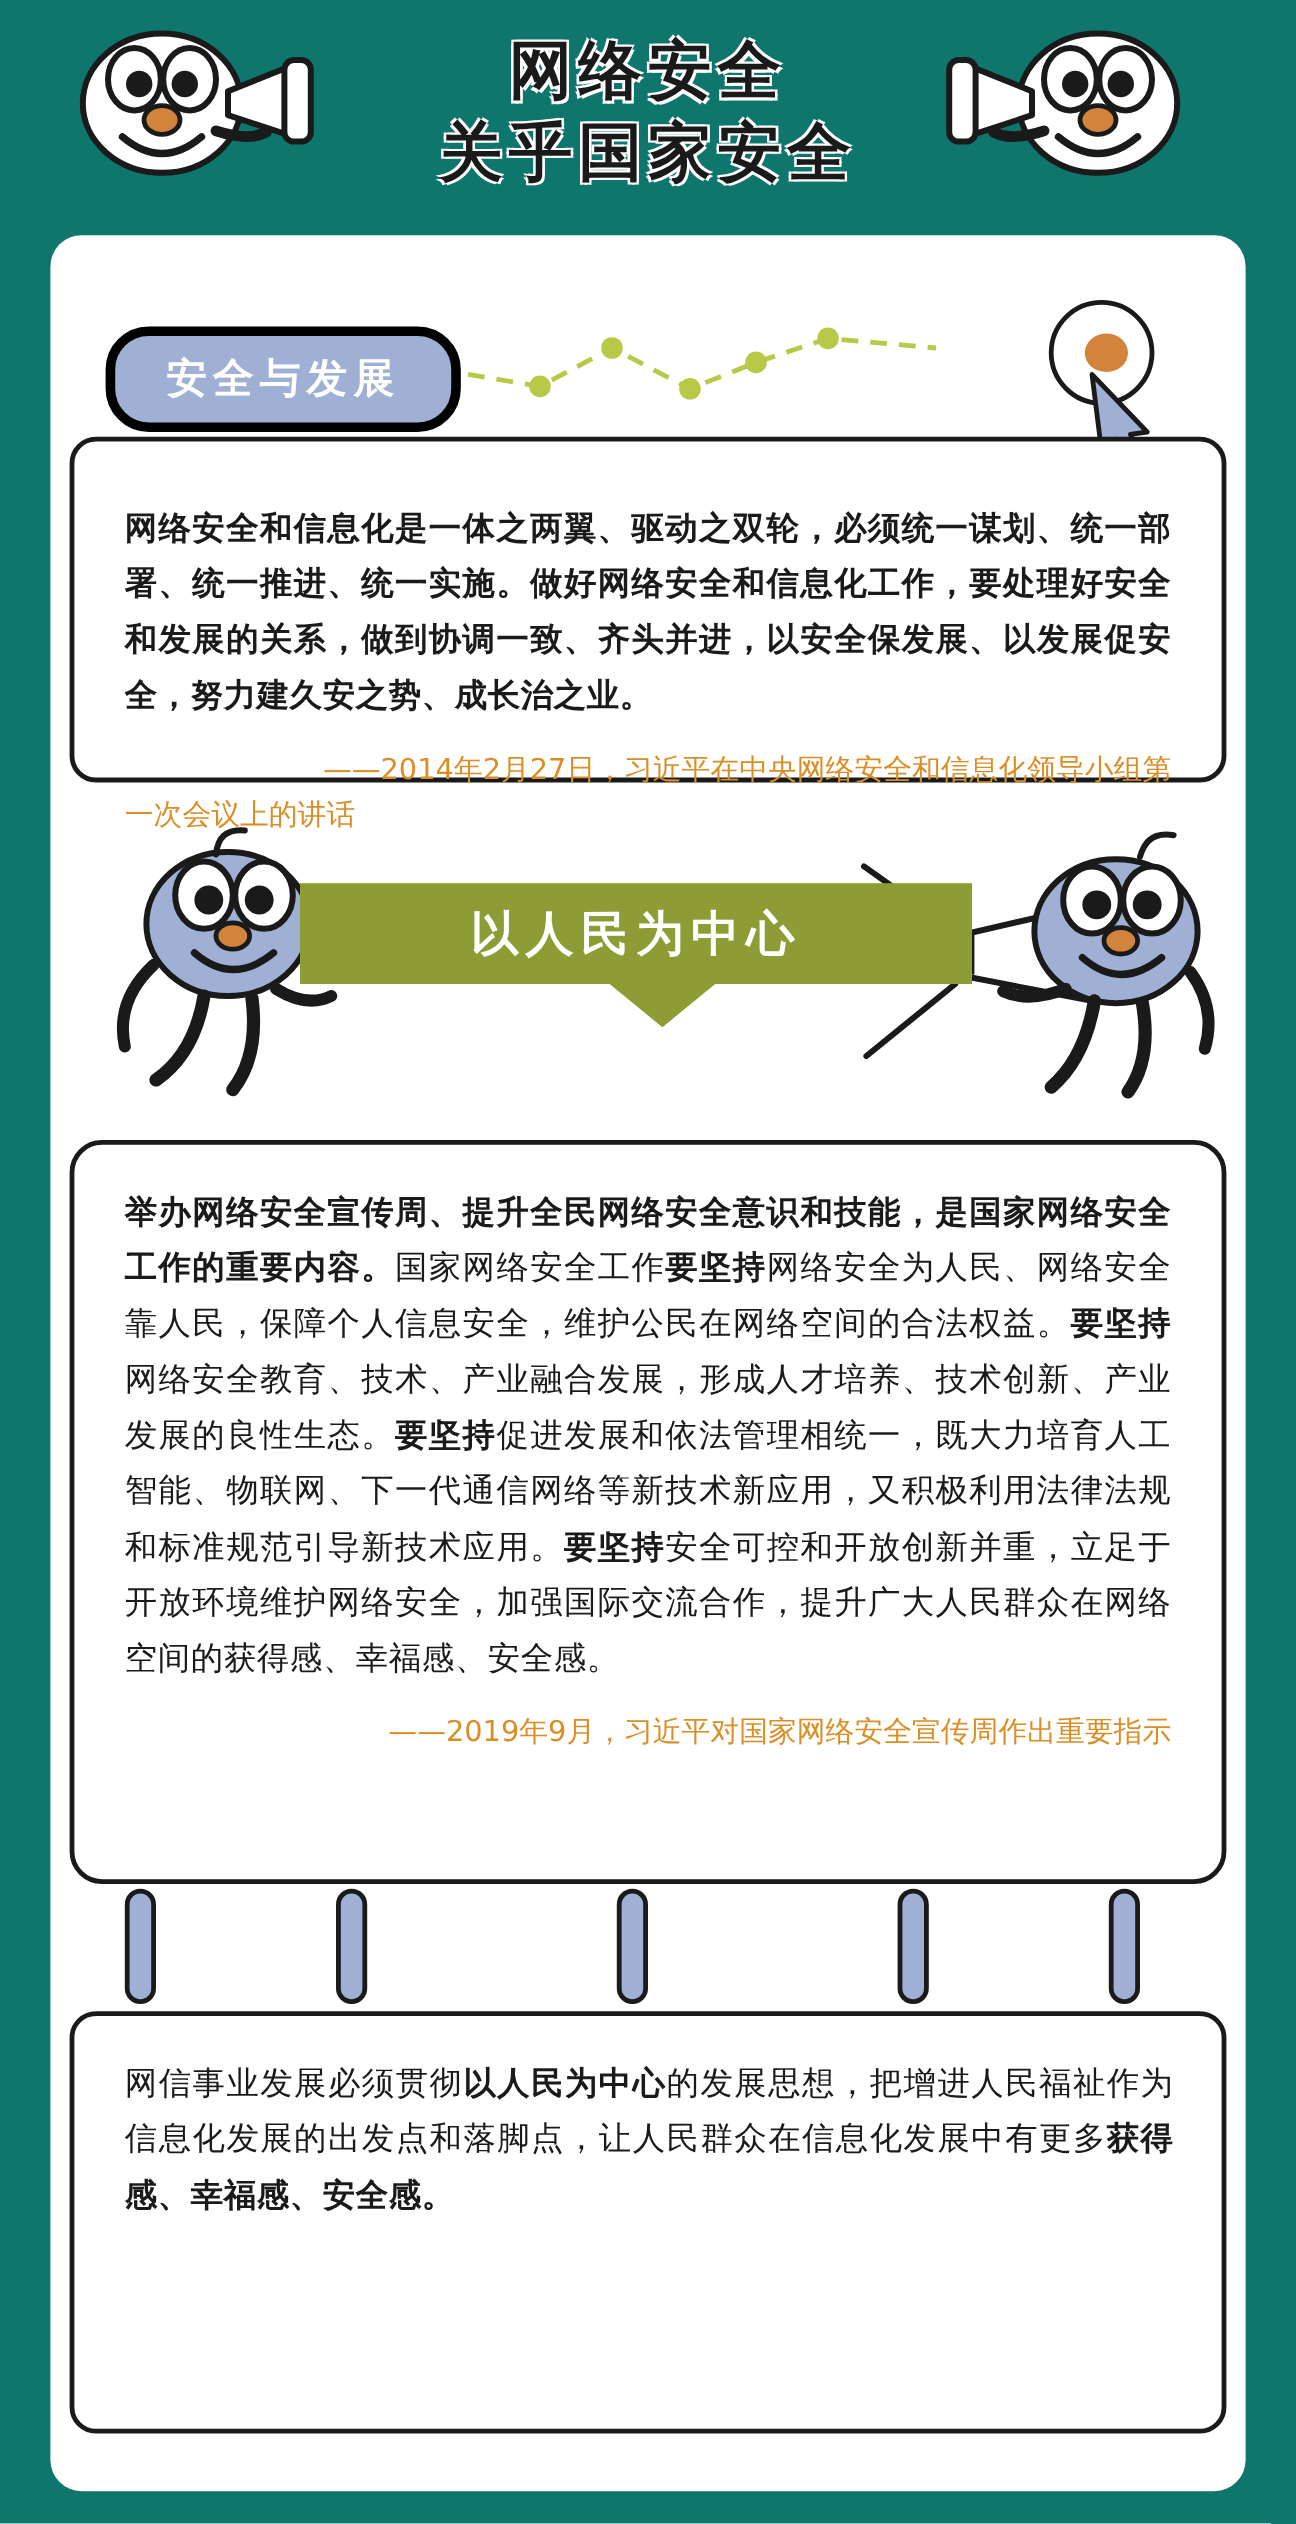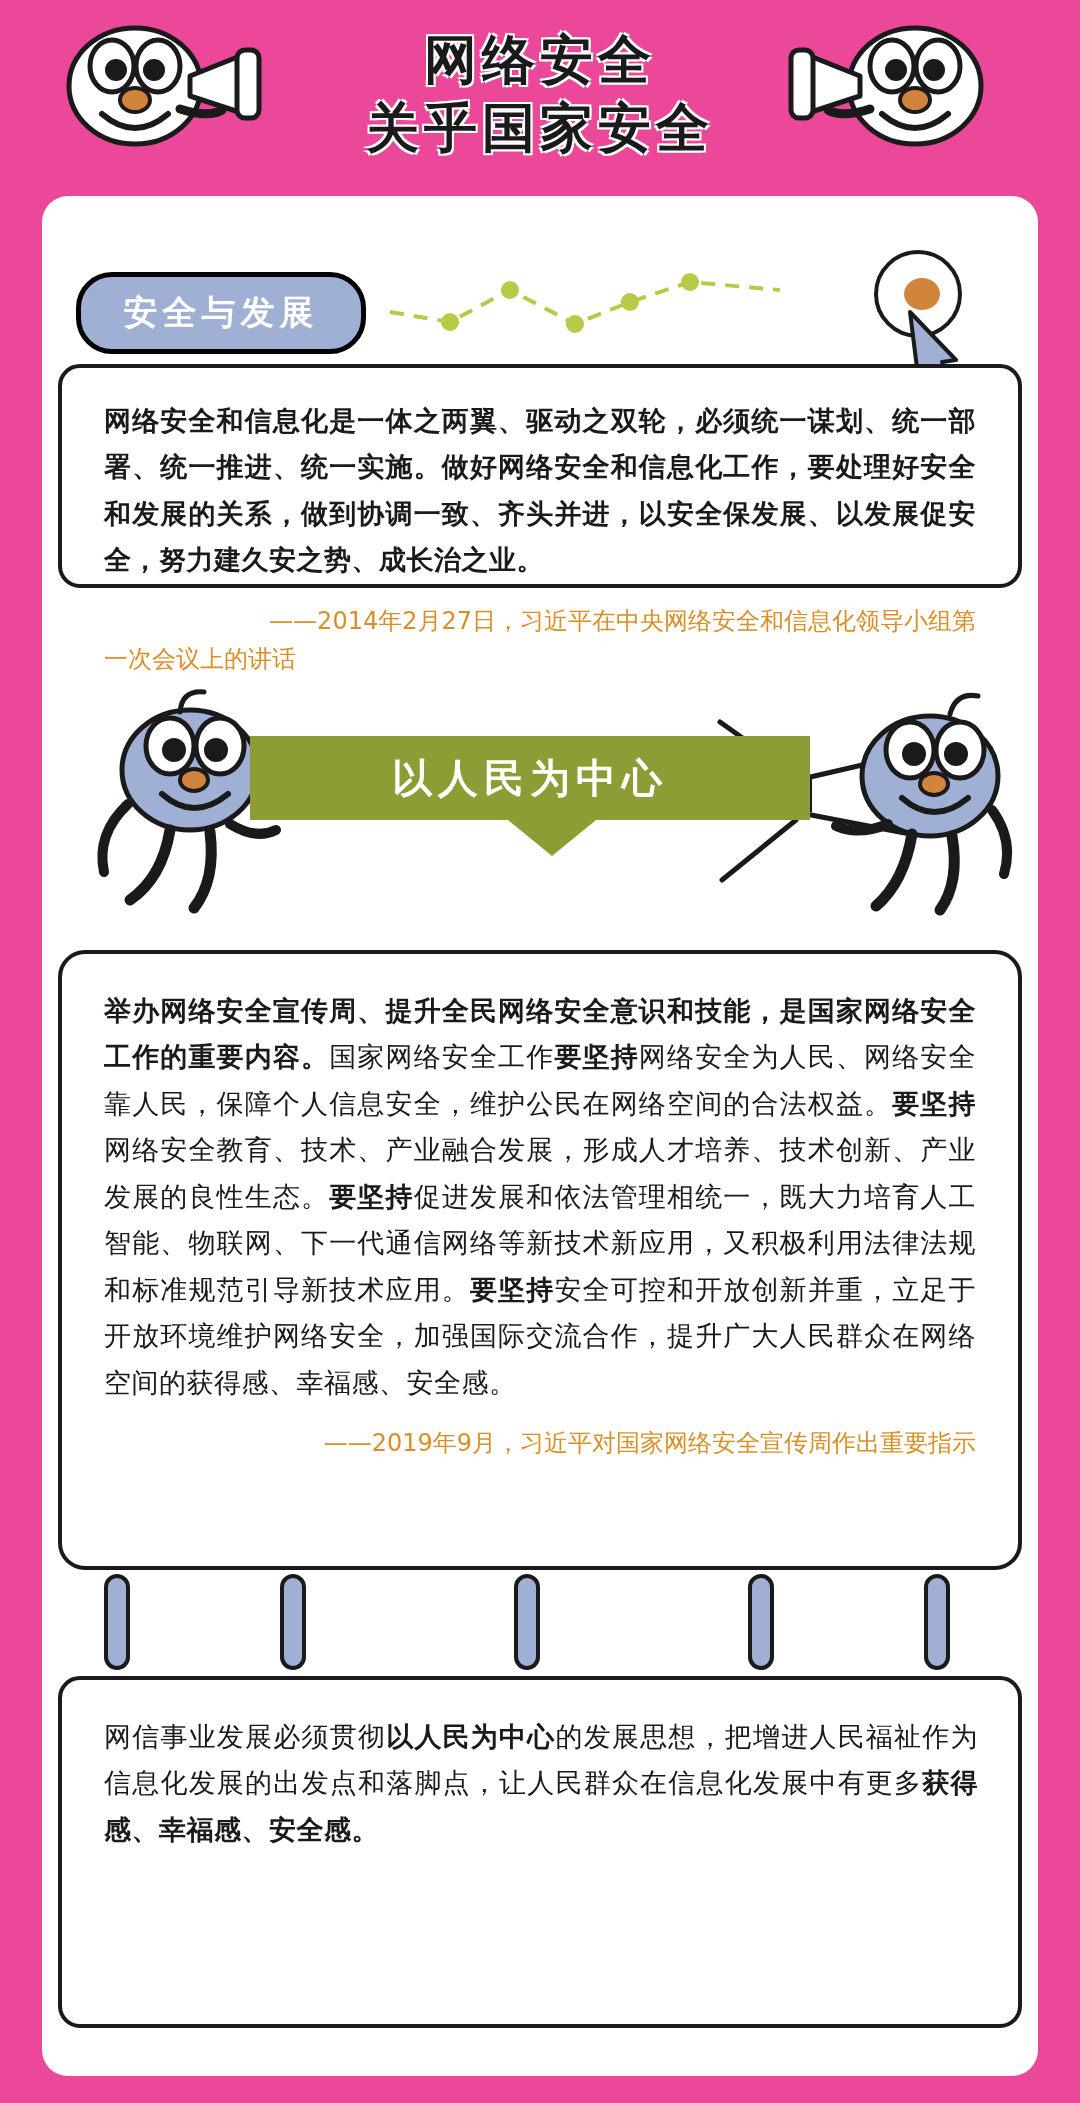--- a/index.html
+++ b/index.html
@@ -13,21 +13,21 @@
     font-family: "Liberation Sans", sans-serif;
     position: relative;
     overflow: hidden;
   }
 
   .page {
     position: absolute;
     left: 0; top: 0;
     width: 1080px;
     height: 2103px;
-    background: #ec4899;
+    background: #0f766e;
   }
 
   
   .card {
     position: absolute;
     left: 42px;
     top: 196px;
     width: 996px;
     height: 1880px;
     background: #ffffff;
@@ -58,26 +58,26 @@
   .header-title .line2 { display: block; }
 
   
   .mascot {
     position: absolute;
   }
 
   
   .badge1 {
     position: absolute;
-    left: 76px;
+    left: 88px;
     top: 272px;
     width: 280px;
     height: 72px;
     background: #9fb0d4;
-    border: 5px solid #000000;
+    border: 8px solid #000000;
     border-radius: 36px;
     color: #ffffff;
     font-size: 34px;
     font-weight: bold;
     letter-spacing: 5px;
     display: flex;
     align-items: center;
     justify-content: center;
     font-family: "DejaVu Sans", sans-serif;
   }
@@ -135,22 +135,22 @@
     line-height: 1.6;
     text-align: right;
     font-family: "DejaVu Sans", sans-serif;
   }
   .attrib .indent { display: block; text-align: left; }
 
   #box1 {
     left: 58px;
     top: 364px;
     width: 964px;
-    height: 224px;
-    padding: 30px 42px 0 42px;
+    height: 288px;
+    padding: 50px 42px 0 42px;
   }
   #box1 .quote-text { font-weight: bold; }
 
   
   .banner {
     position: absolute;
     left: 250px;
     top: 736px;
     width: 560px;
     height: 84px;

